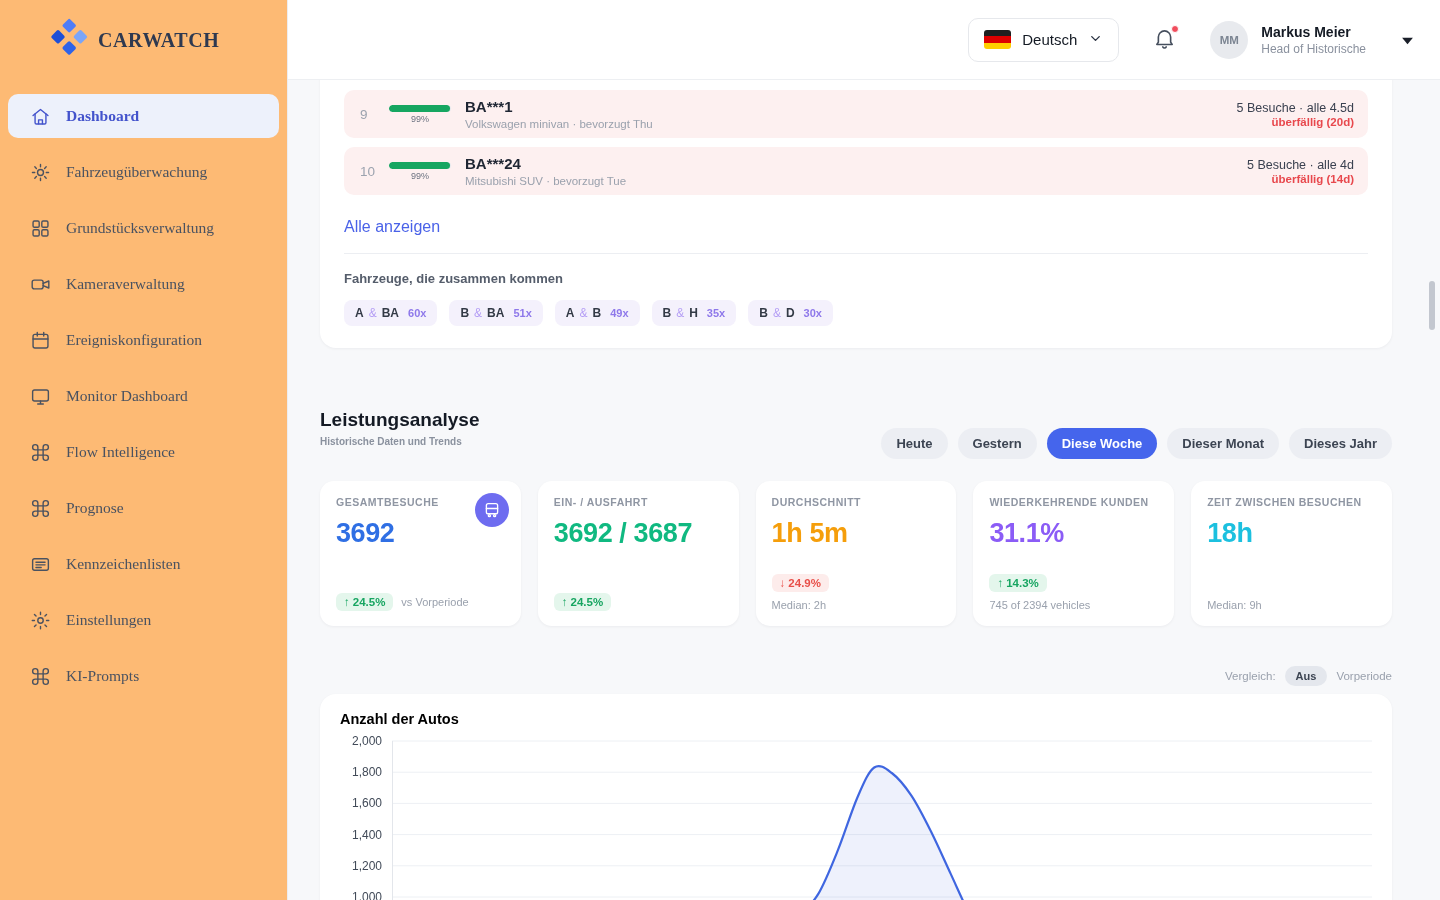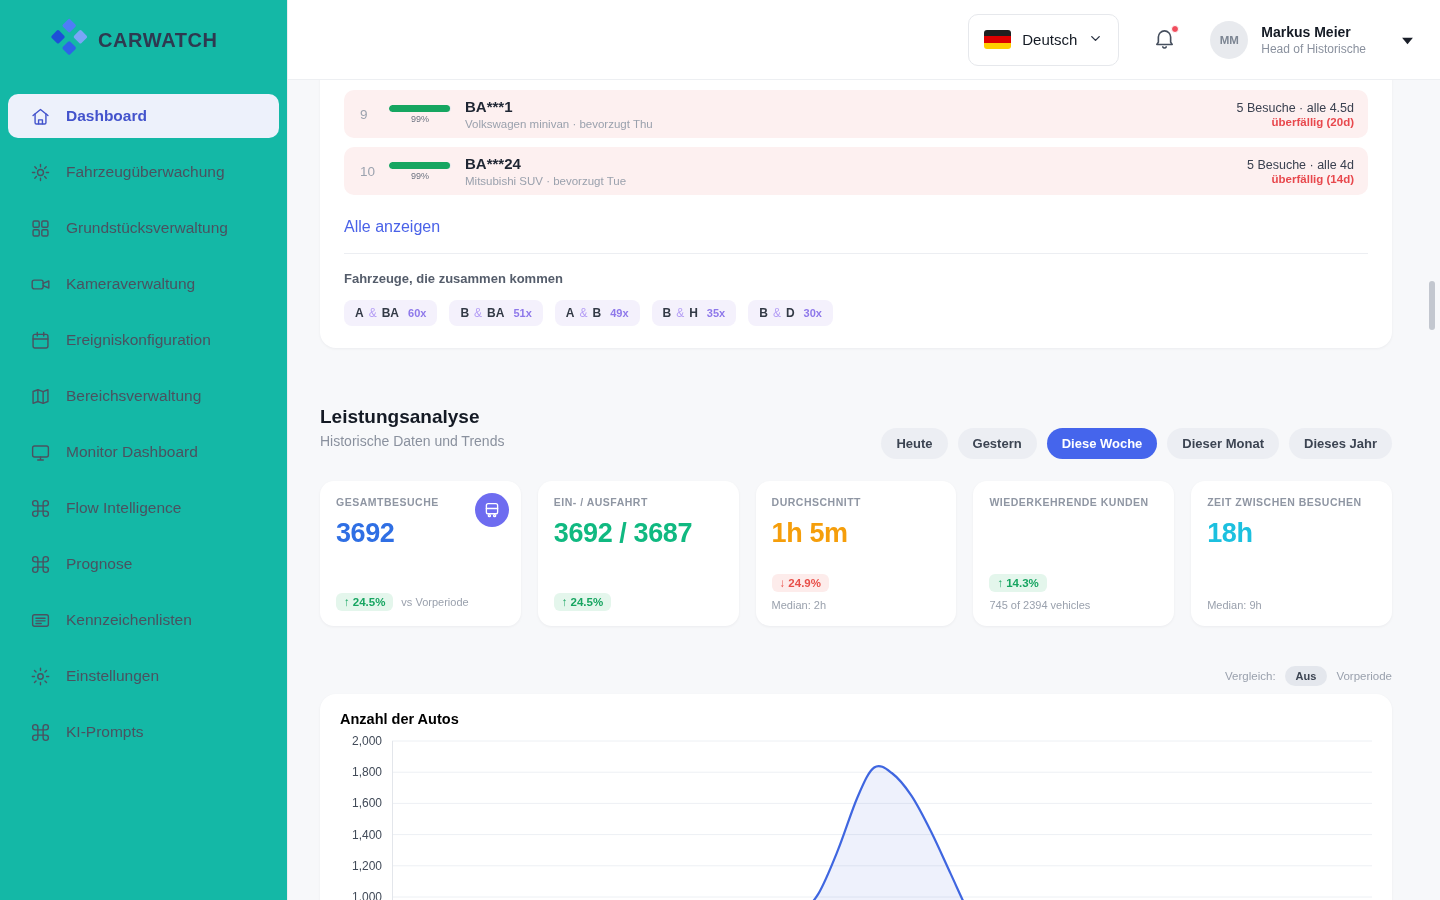--- a/index.html
+++ b/index.html
@@ -12,21 +12,21 @@
   }
 
   
   .topbar {
     position: fixed; top: 0; left: 288px; right: 0; height: 80px;
     background: #fff; border-bottom: 1px solid #edeff2;
     display: flex; align-items: center; justify-content: flex-end;
     padding: 0 26px; z-index: 20; gap: 30px;
   }
   .lang-btn {
-    display: flex; align-items: center; gap: 11px; height: 52px;
+    display: flex; align-items: center; gap: 11px; height: 44px;
     padding: 0 15px; background: #fff; border: 1px solid #e6e8ec;
     border-radius: 10px; cursor: pointer; font-family: inherit;
   }
   .flag { width: 27px; height: 19px; border-radius: 3px; overflow: hidden; display: flex; flex-direction: column; }
   .flag span { flex: 1; }
   .flag .f1 { background: #1f1f1f; } .flag .f2 { background: #dd0000; } .flag .f3 { background: #ffce00; }
   .lang-label { font-size: 15px; font-weight: 500; color: #141a24; }
   .chev svg { width: 15px; height: 15px; stroke: #2b3342; }
   .bell-btn { position: relative; background: none; border: none; cursor: pointer; padding: 4px; }
   .bell-btn svg { width: 23px; height: 23px; stroke: #454e5d; }
@@ -37,21 +37,21 @@
     display: flex; align-items: center; justify-content: center;
     font-size: 11.5px; font-weight: 700; color: #7c8592;
   }
   .user-name { font-size: 14px; font-weight: 700; color: #141a24; }
   .user-role { font-size: 12px; color: #8a919e; margin-top: 2px; }
   .user-caret { margin-left: 22px; }
 
   
   .sidebar {
     position: fixed; top: 0; left: 0; bottom: 0; width: 288px;
-    background: #14b8a6; border-right: 1px solid #ecedf1; z-index: 21;
+    background: #fdba74; border-right: 1px solid #ecedf1; z-index: 21; font-family: Liberation Serif, serif;
   }
   .brand { height: 80px; display: flex; align-items: center; gap: 10px; padding-left: 48px; }
   .brand-name { font-size: 20px; font-weight: 700; letter-spacing: 0.6px; color: #2e3950; }
   .side-nav { padding: 14px 8px; }
   .side-item {
     height: 44px; display: flex; align-items: center; gap: 15px;
     padding: 17px 22px; margin-bottom: 12px; border-radius: 10px;
     color: #4a5260; cursor: pointer; font-size: 15.5px;
   }
   .side-item .icon svg { width: 21px; height: 21px; display: block; }
@@ -89,21 +89,21 @@
     background: #f4f1fc; border-radius: 8px; padding: 6px 11px;
     font-size: 12px; display: flex; align-items: baseline; gap: 5px; cursor: pointer;
   }
   .pair-chip .pl { font-weight: 700; color: #333a46; }
   .pair-chip .amp { color: #b49df5; }
   .pair-chip .cnt { color: #8e78ea; font-size: 11px; font-weight: 600; margin-left: 4px; }
 
   
   .analysis-head { margin-top: 48px; display: flex; align-items: center; justify-content: space-between; }
   .analysis-head h2 { font-size: 19px; font-weight: 700; color: #141a24; }
-  .analysis-head p { font-size: 14px; color: #8a919e; margin-top: 5px; }
+  .analysis-head p { font-size: 10px; color: #8a919e; margin-top: 5px; font-weight: bold; }
   .filters { display: flex; gap: 10px; margin-top: 32px; }
   .filter-pill {
     padding: 8px 15px; border-radius: 17px; background: #eceef3;
     font-size: 13px; font-weight: 600; color: #3c4452; border: none;
     cursor: pointer; font-family: inherit;
   }
   .filter-pill.active { background: #4565ec; color: #fff; }
 
   
   .kpis { margin-top: 22px; display: grid; grid-template-columns: repeat(5, 1fr); gap: 17px; }
@@ -189,29 +189,20 @@
        <span class="side-label">Kameraverwaltung</span>
      </div>
       <div class="side-item">
        <span class="icon">
           <svg viewBox="0 0 24 24" fill="none" stroke="currentColor" stroke-width="1.6" stroke-linecap="round" stroke-linejoin="round">
             <rect x="3.5" y="5" width="17" height="15.5" rx="2.2"></rect>
             <path d="M3.5 10.2h17M8.3 2.8v4M15.7 2.8v4"></path>
           </svg>
         </span>
        <span class="side-label">Ereigniskonfiguration</span>
-     </div>
-      <div class="side-item">
-       <span class="icon">
-          <svg viewBox="0 0 24 24" fill="none" stroke="currentColor" stroke-width="1.6" stroke-linecap="round" stroke-linejoin="round">
-            <path d="M3.5 6.3 9 4.3l6 2.1 5.5-2.1v13.4L15 19.8l-6-2.1-5.5 2.1z"></path>
-            <path d="M9 4.3v13.4M15 6.4v13.4"></path>
-          </svg>
-        </span>
-       <span class="side-label">Bereichsverwaltung</span>
      </div>
       <div class="side-item">
        <span class="icon">
           <svg viewBox="0 0 24 24" fill="none" stroke="currentColor" stroke-width="1.6" stroke-linecap="round" stroke-linejoin="round">
             <rect x="3" y="4.5" width="18" height="12.6" rx="2.2"></rect>
             <path d="M8.8 20.6h6.4M12 17.1v3.5"></path>
           </svg>
         </span>
        <span class="side-label">Monitor Dashboard</span>
      </div>
@@ -434,20 +425,21 @@
               <span>24.9%</span>
             </span>
 
       </div>
           <div class="foot">Median: 2h</div>
         </div>
      </div>
       <div class="kpi">
        <div class="kpi-title">WIEDERKEHRENDE KUNDEN</div>
 
+       <div class="kpi-value" style="color:#8b5cf6">31.1%</div>
        <div class="kpi-bottom">
           <div class="chip-row">
         <span class="delta up">
               <span>↑</span>
               <span>14.3%</span>
             </span>
 
       </div>
           <div class="foot">745 of 2394 vehicles</div>
         </div>

